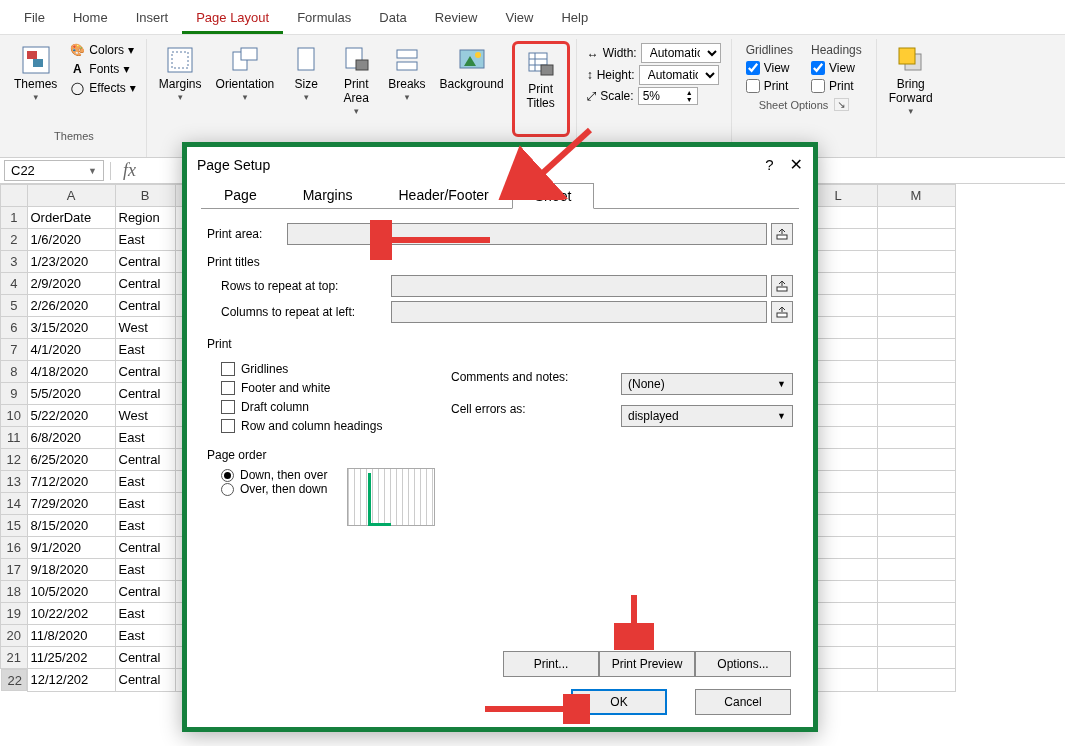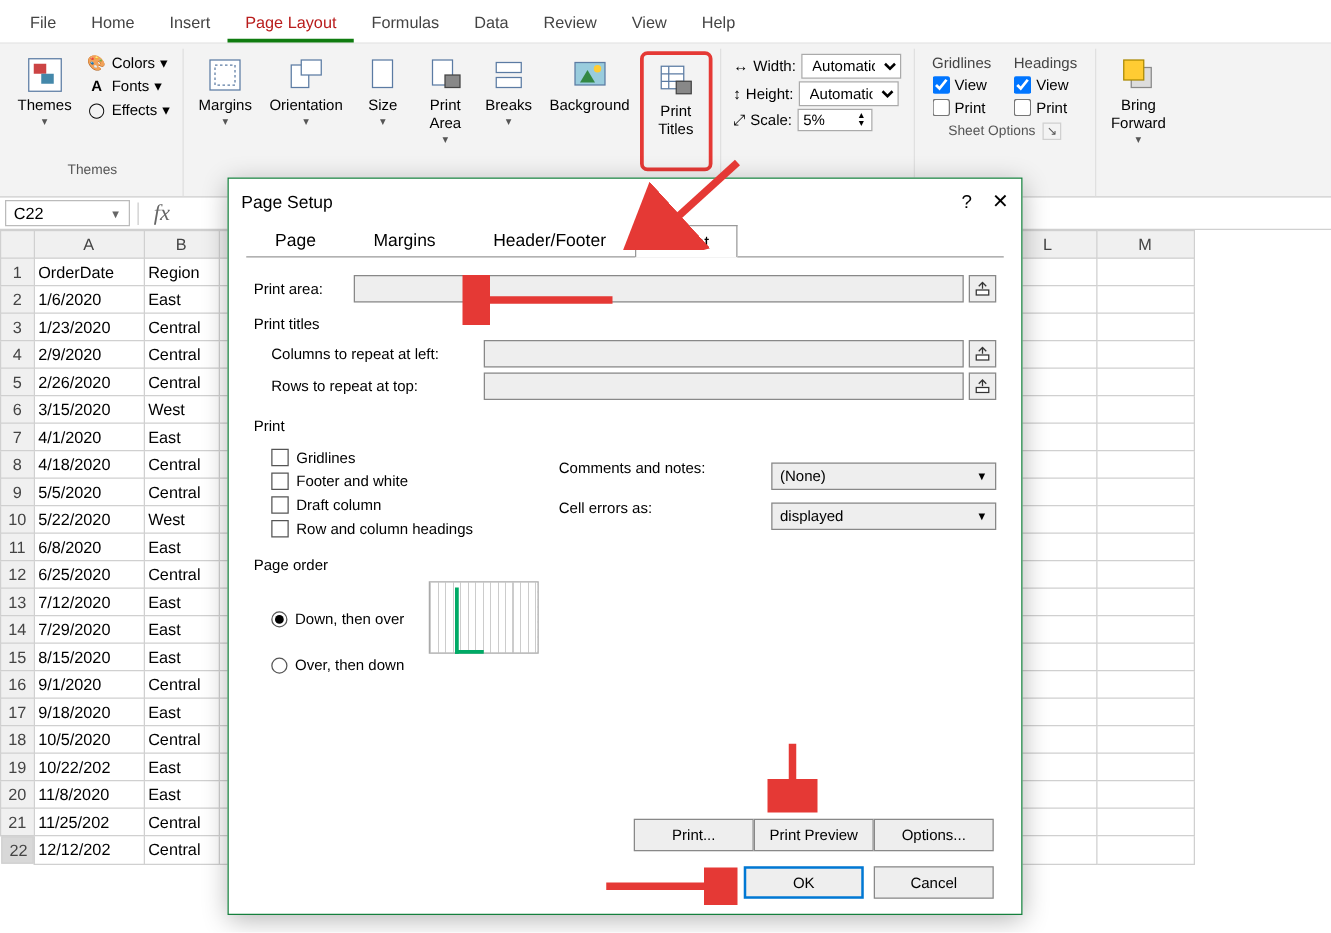--- a/index.html
+++ b/index.html
@@ -48,52 +48,52 @@
 .sheet { position:relative; }
 table.grid { border-collapse: collapse; table-layout: fixed; }
 table.grid th, table.grid td { border:1px solid #d0d0d0; font-size:13px; height:22px; }
 table.grid th { background:#f0f0f0; font-weight:normal; color:#444; text-align:center; }
 table.grid td { padding:0 3px; text-align:left; }
 table.grid th.rowhdr { width:26px; text-align:center; }
 table.grid th.selall { width:26px; background:#f0f0f0;}
 .colA{width:88px;} .colB{width:60px;} .colOther{width:78px;}
 
 
-.dialog { position:absolute; left:182px; top:142px; width:636px; height:590px; background:#fff; border:1px solid #15803d; box-shadow:0 4px 20px rgba(0,0,0,.3); z-index:100;}
+.dialog { position:absolute; left:182px; top:142px; width:636px; height:590px; background:#fff; border:5px solid #15803d; box-shadow:0 4px 20px rgba(0,0,0,.3); z-index:100;}
 .dlg-title { display:flex; align-items:center; justify-content:space-between; padding:8px 10px; font-size:14px;}
 .dlg-title .right { display:flex; gap:16px; align-items:center;}
 .dlg-title .q { cursor:pointer; font-size:15px;}
 .dlg-title .x { cursor:pointer; font-size:16px; font-weight:300;}
 .dlg-tabs { display:flex; padding:0 14px; }
 .dlg-tab { padding:4px 22px; font-size:14px; border:1px solid transparent; cursor:pointer;}
 .dlg-tab.active { border:1px solid #999; border-bottom:1px solid #fff; background:#fff; position:relative; top:1px;}
 .dlg-body { border-top:1px solid #999; margin:0 14px; padding:10px 6px;}
 .row { display:flex; align-items:center; margin:4px 0; font-size:12px;}
 .row .lbl { width:190px;}
 .row .inp { flex:1; border:1px solid #888; background:#eee; height:22px; }
 .row .rangebtn { width:22px; height:22px; border:1px solid #888; background:#eee; margin-left:4px; display:flex; align-items:center; justify-content:center; cursor:pointer;}
 fieldset { border:none; margin:10px 0 0 0; padding:0;}
 fieldset > .legend { font-size:12px; margin-bottom:6px;}
 .indent { margin-left:14px;}
 .chk { display:flex; align-items:center; gap:6px; font-size:12px; margin:5px 0;}
 .chk .box { width:14px; height:14px; border:1px solid #555; background:#fff; cursor:pointer;}
 .print-grid { display:grid; grid-template-columns: 220px 160px 1fr; gap:4px 10px; align-items:center;}
 .sel { border:1px solid #888; background:#eee; height:22px; padding:0 6px; display:flex; align-items:center; justify-content:space-between; font-size:12px;}
 .sel .dd{font-size:9px;}
-.radio-row { display:flex; align-items:center; gap:6px; font-size:12px; margin:23px 0;}
+.radio-row { display:flex; align-items:center; gap:6px; font-size:12px; margin:0 0;}
 .radio { width:13px; height:13px; border:1px solid #555; border-radius:50%; display:inline-flex; align-items:center; justify-content:center;}
 .radio.on::after{content:""; width:7px; height:7px; background:#000; border-radius:50%;}
 .pageorder-img { width:88px; height:58px; border:1px solid #aaa; background:
   repeating-linear-gradient(90deg,#ccc,#ccc 1px,#fff 1px,#fff 6px),
   repeating-linear-gradient(0deg,#ccc,#ccc 1px,#fff 1px,#fff 6px);
   position:relative; margin-left:20px;}
 .pageorder-img::after{content:""; position:absolute; left:20px; top:4px; width:20px; height:50px;
   border-left:3px solid #0a6; border-bottom:3px solid #0a6;}
 .dlg-buttons { position:absolute; bottom:50px; right:22px; display:flex; }
-.dlg-buttons2 { position:absolute; bottom:12px; right:22px; display:flex; gap:8px;}
+.dlg-buttons2 { position:absolute; bottom:12px; right:22px; display:flex; gap:28px;}
 .btn { min-width:96px; height:26px; border:1px solid #888; background:#eee; font-size:12px; cursor:pointer; display:flex; align-items:center; justify-content:center;}
 .btn.primary { border:2px solid #0078d4; }
 
 
 .arrow-svg { position:absolute; z-index:200; pointer-events:none;}
 .rowhdr.sel { background:#d8d8d8;}
 </style>
 </head>
 <body>
 
@@ -691,31 +691,31 @@
           <svg width="12" height="12">
             <rect x="1" y="7" width="10" height="4" fill="#fff" stroke="#333"></rect>
             <path d="M6 1 L6 6 M3 4 L6 1 L9 4" fill="none" stroke="#333"></path>
           </svg>
         </div>
     </div>
 
     <fieldset>
       <div class="legend">Print titles</div>
       <div class="row indent">
-        <span class="lbl" style="width:170px">Columns to repeat at left:</span>
+        <span class="lbl" style="width:170px">Rows to repeat at top:</span>
         <input class="inp" style="">
         <div class="rangebtn">
             <svg width="12" height="12">
               <rect x="1" y="7" width="10" height="4" fill="#fff" stroke="#333"></rect>
               <path d="M6 1 L6 6 M3 4 L6 1 L9 4" fill="none" stroke="#333"></path>
             </svg>
           </div>
       </div>
       <div class="row indent">
-        <span class="lbl" style="width:170px">Rows to repeat at top:</span>
+        <span class="lbl" style="width:170px">Columns to repeat at left:</span>
         <input class="inp" style="">
         <div class="rangebtn">
             <svg width="12" height="12">
               <rect x="1" y="7" width="10" height="4" fill="#fff" stroke="#333"></rect>
               <path d="M6 1 L6 6 M3 4 L6 1 L9 4" fill="none" stroke="#333"></path>
             </svg>
           </div>
       </div>
     </fieldset>
 

